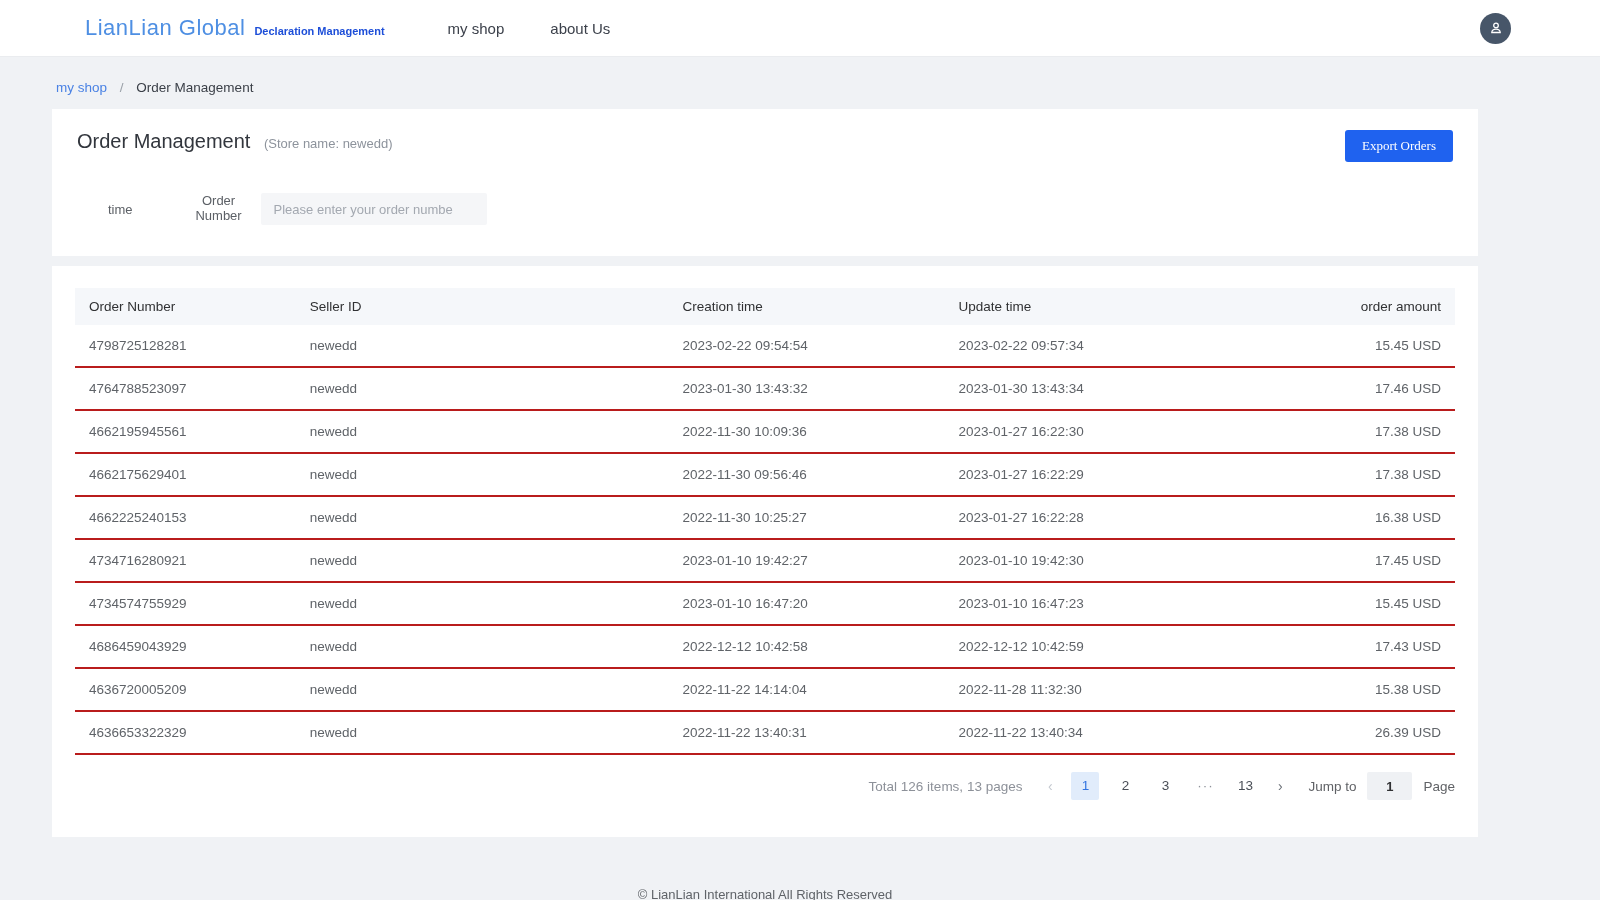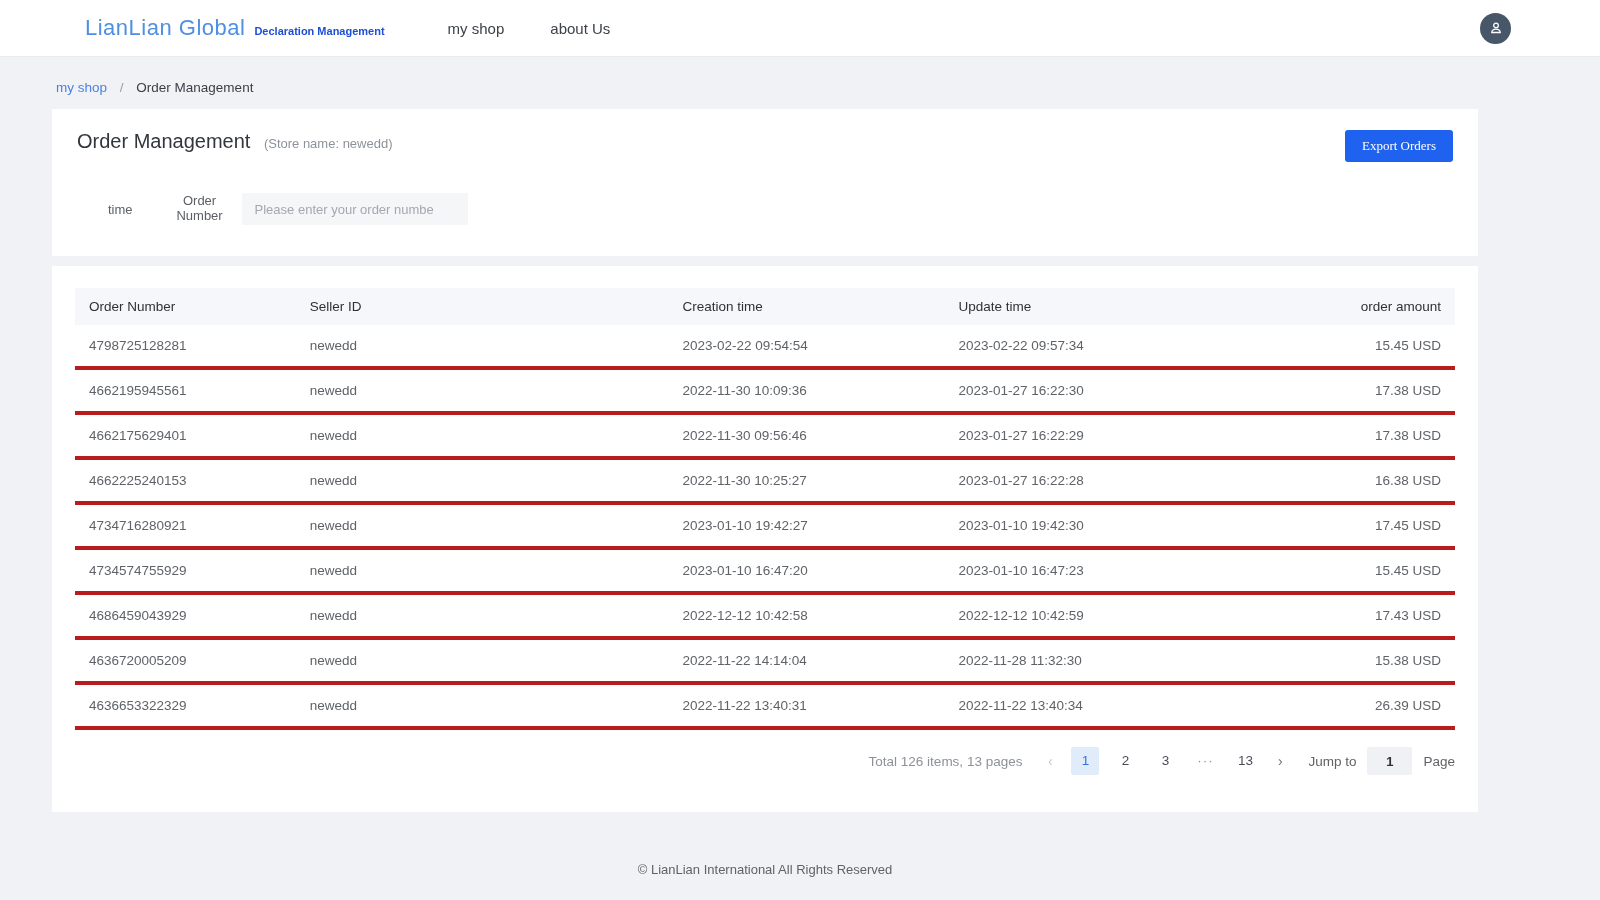--- a/index.html
+++ b/index.html
@@ -41,40 +41,40 @@
   .title-row { display: flex; justify-content: space-between; align-items: flex-start; }
   .page-title { font-size: 20px; font-weight: 500; color: #32363d; }
   .store-name { font-size: 13px; color: #8d939c; margin-left: 9px; }
   .export-btn {
     background: #1f62ef; color: #ffffff; border: none; border-radius: 3px;
     font-size: 13px; padding: 8px 17px; cursor: pointer;
     font-family: Liberation Serif, serif;
   }
   .filter-row { display: flex; align-items: center; margin-top: 31px; padding-left: 31px; }
   .filter-label { font-size: 13px; color: #5c6066; }
-  .lbl-time { }
+  .lbl-time { margin-right: 19px; }
   .lbl-order { width: 58px; text-align: center; line-height: 1.15; margin-left: 38px; margin-right: 13px; }
   .input-wrap { position: relative; display: inline-block; }
   .flt-input {
     height: 32px; background: #f5f6f8; border: none; border-radius: 2px;
     font-size: 13px; color: #333; padding: 0 13px;
     font-family: "Liberation Sans", sans-serif; outline: none;
   }
   .flt-input::placeholder { color: #a3a8b0; opacity: 1; }
   .date-input { width: 220px; padding-right: 36px; }
   .order-input { width: 226px; }
   .calendar-icon { position: absolute; right: 9px; top: 8px; pointer-events: none; }
   
   .card-table { margin-top: 10px; padding: 22px 23px 37px 23px; }
   table { width: 100%; border-collapse: collapse; font-size: 13.5px; table-layout: fixed; }
   thead th {
     background: #f5f7fa; text-align: left; font-weight: 400;
     color: #303133; padding: 11px 14px;
   }
-  tbody td { color: #5f6368; padding: 13px 14px; border-bottom: 4px solid #b91c1c; }
+  tbody td { color: #5f6368; padding: 13px 14px; border-bottom: 2px solid #b91c1c; }
   .col-amount { text-align: right; }
   
   .pagination {
     display: flex; justify-content: flex-end; align-items: center;
     margin-top: 17px; font-size: 13.5px; color: #606266;
   }
   .pg-total { color: #8d9199; margin-right: 13px; }
   .pg-arrow { min-width: 30px; text-align: center; font-size: 14px; cursor: pointer; user-select: none; }
   .pg-prev { color: #c3c8cf; }
   .pg-next { color: #6b7077; }
@@ -159,20 +159,27 @@
     </thead>
     <tbody>
     <tr>
       <td>4798725128281</td>
       <td>newedd</td>
       <td>2023-02-22 09:54:54</td>
       <td>2023-02-22 09:57:34</td>
       <td class="col-amount">15.45 USD</td>
     </tr>
 
+    <tr>
+      <td>4764788523097</td>
+      <td>newedd</td>
+      <td>2023-01-30 13:43:32</td>
+      <td>2023-01-30 13:43:34</td>
+      <td class="col-amount">17.46 USD</td>
+    </tr>
 
     <tr>
       <td>4662195945561</td>
       <td>newedd</td>
       <td>2022-11-30 10:09:36</td>
       <td>2023-01-27 16:22:30</td>
       <td class="col-amount">17.38 USD</td>
     </tr>
 
     <tr>

